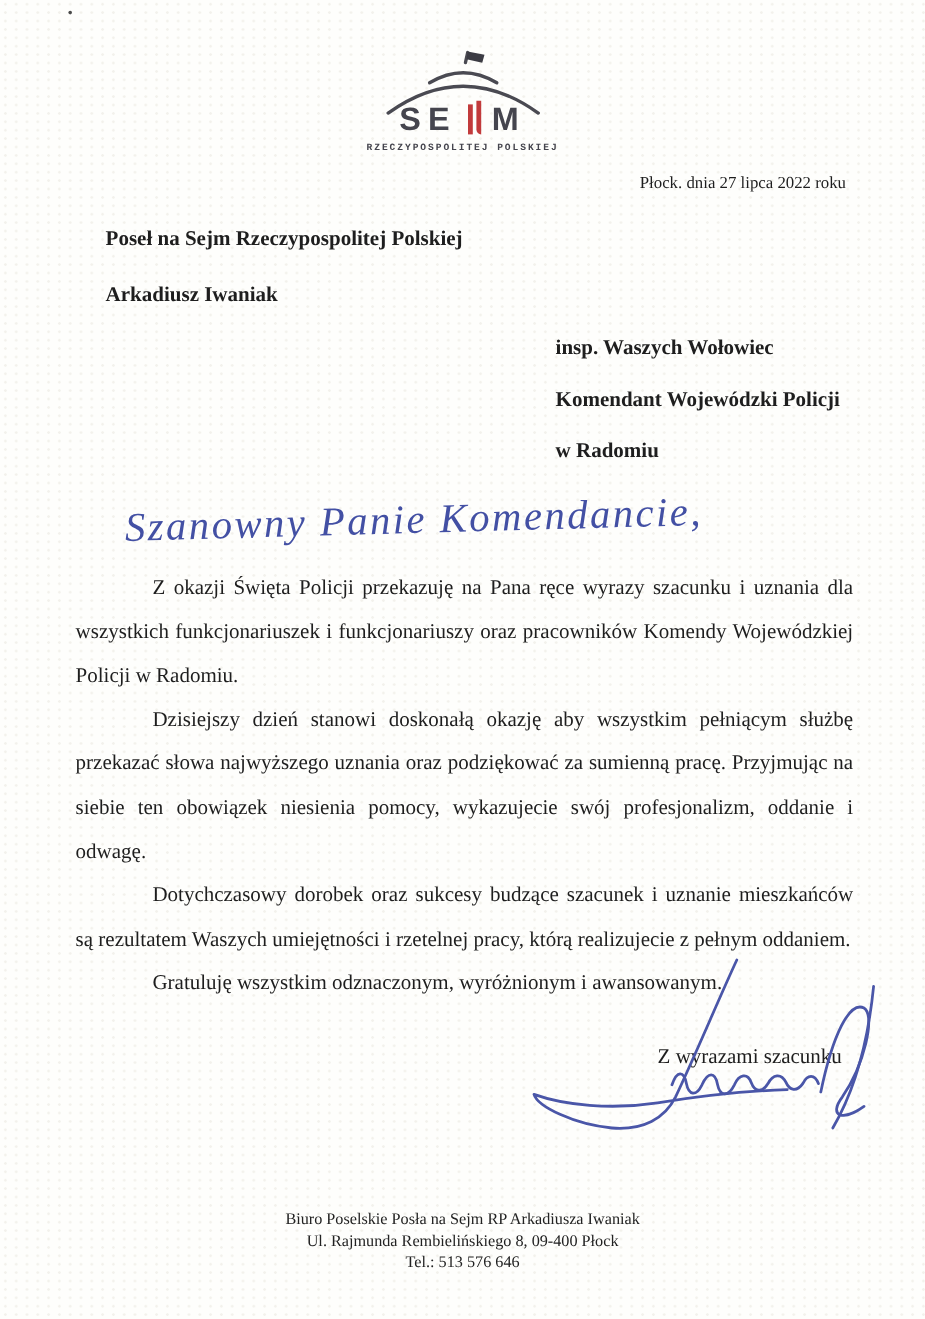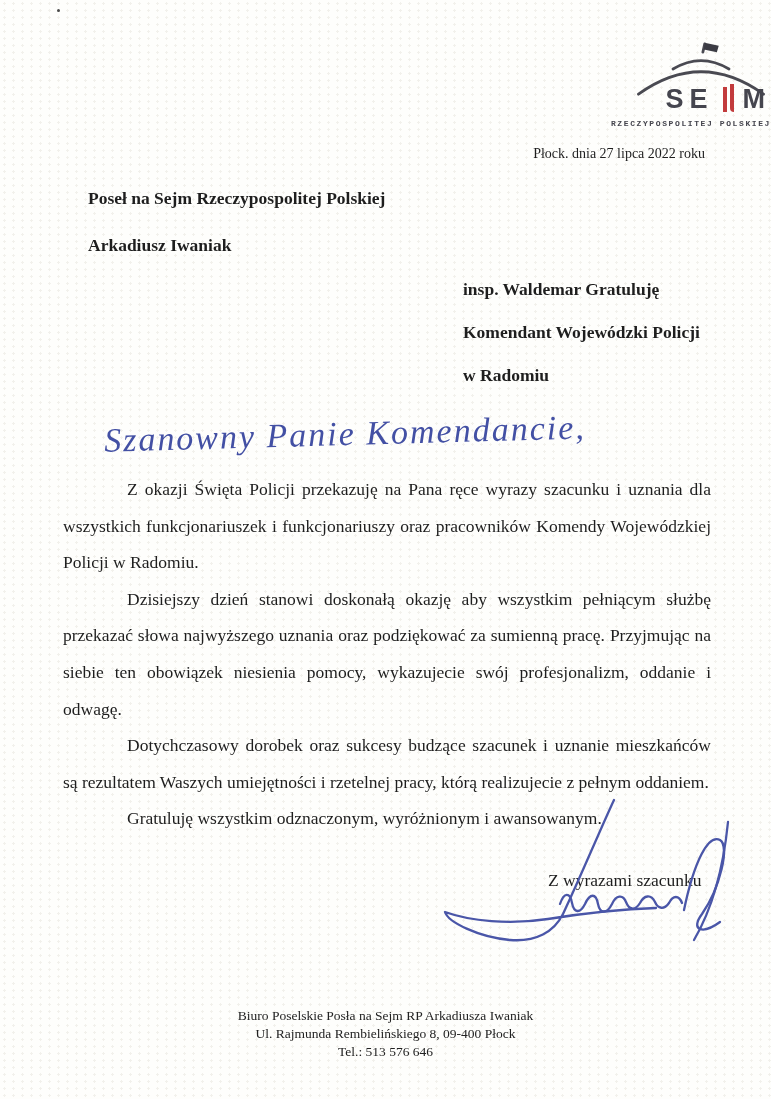--- a/index.html
+++ b/index.html
@@ -11,21 +11,21 @@
   }
   
   .scan-texture{
     position:absolute;inset:0;pointer-events:none;
     background-image:radial-gradient(circle, rgba(190,182,160,0.18) 1px, transparent 1.2px);
     background-size:9px 7px;
   }
   .scan-speck{position:absolute;left:57px;top:9px;width:3px;height:3px;background:#4a4a4a;border-radius:50%;}
 
   
-  .logo{position:absolute;left:0;right:0;top:40px;display:flex;flex-direction:column;align-items:flex-end;}
+  .logo{position:absolute;left:0;right:0;top:40px;display:flex;flex-direction:column;align-items:center;}
   .logo-dome{display:block;}
   .logo-word{display:flex;align-items:flex-end;gap:9px;margin-top:-14px;
     font-family:"Liberation Sans", sans-serif;font-weight:700;font-size:27px;color:#45454e;
     letter-spacing:6px;line-height:1;}
   .j-bars{display:flex;gap:3px;align-items:flex-end;padding-bottom:1px;}
   .j-bar{width:4px;height:25px;background:#c23b3c;}
   .j-bar.hook{height:28px;border-bottom-left-radius:4px;}
   .logo-sub{margin-top:6px;font-family:Liberation Mono, monospace;font-size:8px;font-weight:700;
     color:#45454e;letter-spacing:1.6px;}
 
@@ -82,21 +82,21 @@
 </div>
 
 <div class="date-line">Płock. dnia 27 lipca 2022 roku</div>
 
 <div class="sender">
   <div class="line">Poseł na Sejm Rzeczypospolitej Polskiej</div>
   <div class="line">Arkadiusz Iwaniak</div>
 </div>
 
 <div class="recipient">
-  <div>insp. Waldemar Gratuluję</div>
+  <div>insp. Waszych Wołowiec</div>
   <div>Komendant Wojewódzki Policji</div>
   <div>w Radomiu</div>
 </div>
 
 <div class="greeting">Szanowny Panie Komendancie,</div>
 
 <div class="body-text">
   <p>Z okazji Święta Policji przekazuję na Pana ręce wyrazy szacunku i uznania dla wszystkich funkcjonariuszek i funkcjonariuszy oraz pracowników Komendy Wojewódzkiej Policji w Radomiu.</p>
   <p>Dzisiejszy dzień stanowi doskonałą okazję aby wszystkim pełniącym służbę przekazać słowa najwyższego uznania oraz podziękować za sumienną pracę. Przyjmując na siebie ten obowiązek niesienia pomocy, wykazujecie swój profesjonalizm, oddanie i odwagę.</p>
   <p>Dotychczasowy dorobek oraz sukcesy budzące szacunek i uznanie mieszkańców są rezultatem Waszych umiejętności i rzetelnej pracy, którą realizujecie z pełnym oddaniem.</p>

